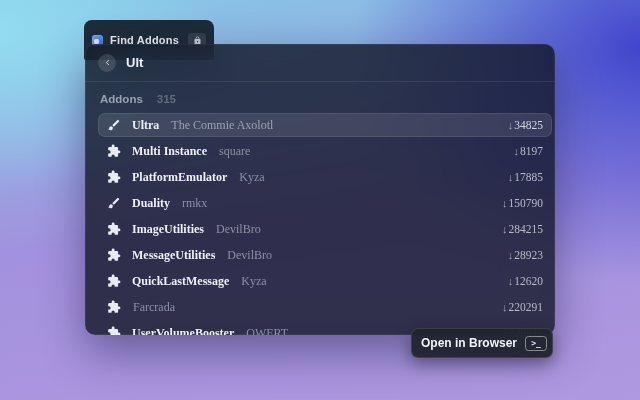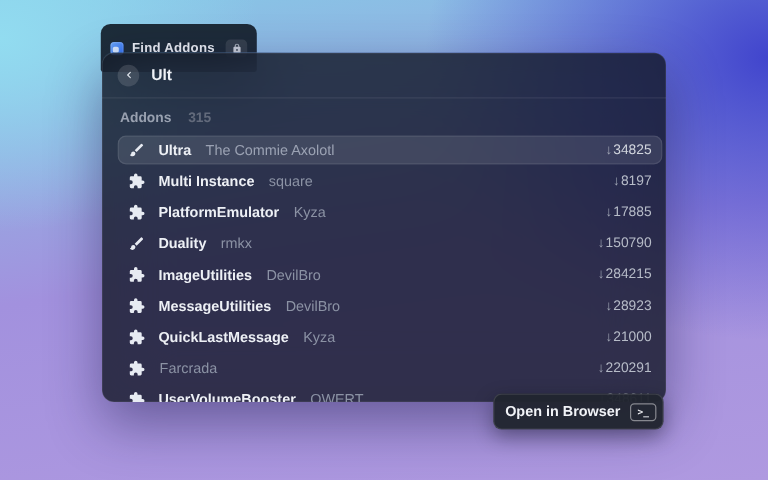--- a/index.html
+++ b/index.html
@@ -57,21 +57,21 @@
   .back svg{width:9px;height:9px;stroke:#e2e7ee;stroke-width:2.4;fill:none;stroke-linecap:round;stroke-linejoin:round;}
   .query{margin-left:10px;font-size:13px;font-weight:600;color:#eef1f6;}
 
   .list{padding:9px 3px 0 13px;}
   .list-head{display:flex;align-items:baseline;margin:2px 0 8px 2px;}
   .list-title{font-size:11.5px;font-weight:600;color:#99a1b0;}
   .list-count{margin-left:14px;font-size:11.5px;font-weight:700;color:#626a7b;}
 
   .row{
     height:24px;margin-bottom:2px;border-radius:7px;
-    display:flex;align-items:center;padding:0 9px;cursor:pointer;
+    display:flex;align-items:center;padding:0 9px;cursor:pointer;font-family:Liberation Serif, serif;
   }
   .row.selected{
     background:rgba(255,255,255,0.10);
     box-shadow:0 0 0 1px rgba(255,255,255,0.09) inset;
   }
   .row-icon{width:14px;height:14px;flex:none;fill:#e7ebf2;}
   .row-name{margin-left:11px;font-size:12px;font-weight:700;color:#edf0f5;white-space:nowrap;}
   .row-author{margin-left:12px;font-size:12px;font-weight:400;color:#8b92a4;white-space:nowrap;}
   .row-dl{margin-left:auto;font-size:11.5px;color:#b7bcc8;display:flex;align-items:center;gap:1px;}
   .row-dl .arrow{color:#a2a8b6;font-size:11px;}
@@ -198,21 +198,21 @@
   </div>
 
   <div class="row">
     <svg class="row-icon" viewBox="0 0 24 24">
               <path d="M20.5 11H19V7a2 2 0 0 0-2-2h-4V3.5a2.5 2.5 0 0 0-5 0V5H4a2 2 0 0 0-2 2v3.8h1.5a2.7 2.7 0 0 1 0 5.4H2V20a2 2 0 0 0 2 2h3.8v-1.5a2.7 2.7 0 0 1 5.4 0V22H17a2 2 0 0 0 2-2v-4h1.5a2.5 2.5 0 0 0 0-5z"></path>
             </svg>
     <span class="row-name">QuickLastMessage</span>
     <span class="row-author">Kyza</span>
     <span class="row-dl">
       <span class="arrow">↓</span>
-              <span class="num">21000</span>
+              <span class="num">12620</span>
     </span>
   </div>
 
   <div class="row">
     <svg class="row-icon" viewBox="0 0 24 24">
               <path d="M20.5 11H19V7a2 2 0 0 0-2-2h-4V3.5a2.5 2.5 0 0 0-5 0V5H4a2 2 0 0 0-2 2v3.8h1.5a2.7 2.7 0 0 1 0 5.4H2V20a2 2 0 0 0 2 2h3.8v-1.5a2.7 2.7 0 0 1 5.4 0V22H17a2 2 0 0 0 2-2v-4h1.5a2.5 2.5 0 0 0 0-5z"></path>
             </svg>
     <span class="row-author">Farcrada</span>
     <span class="row-dl">
       <span class="arrow">↓</span>

